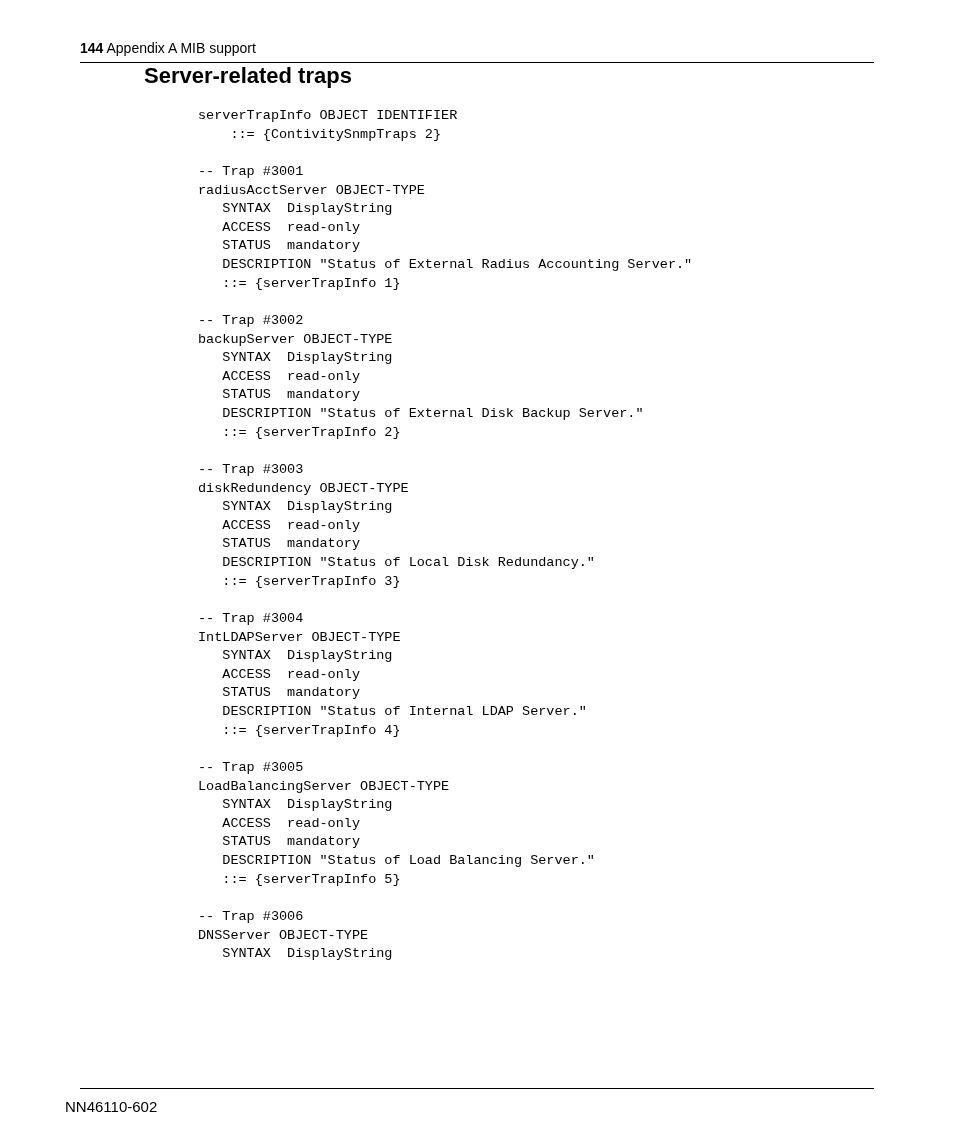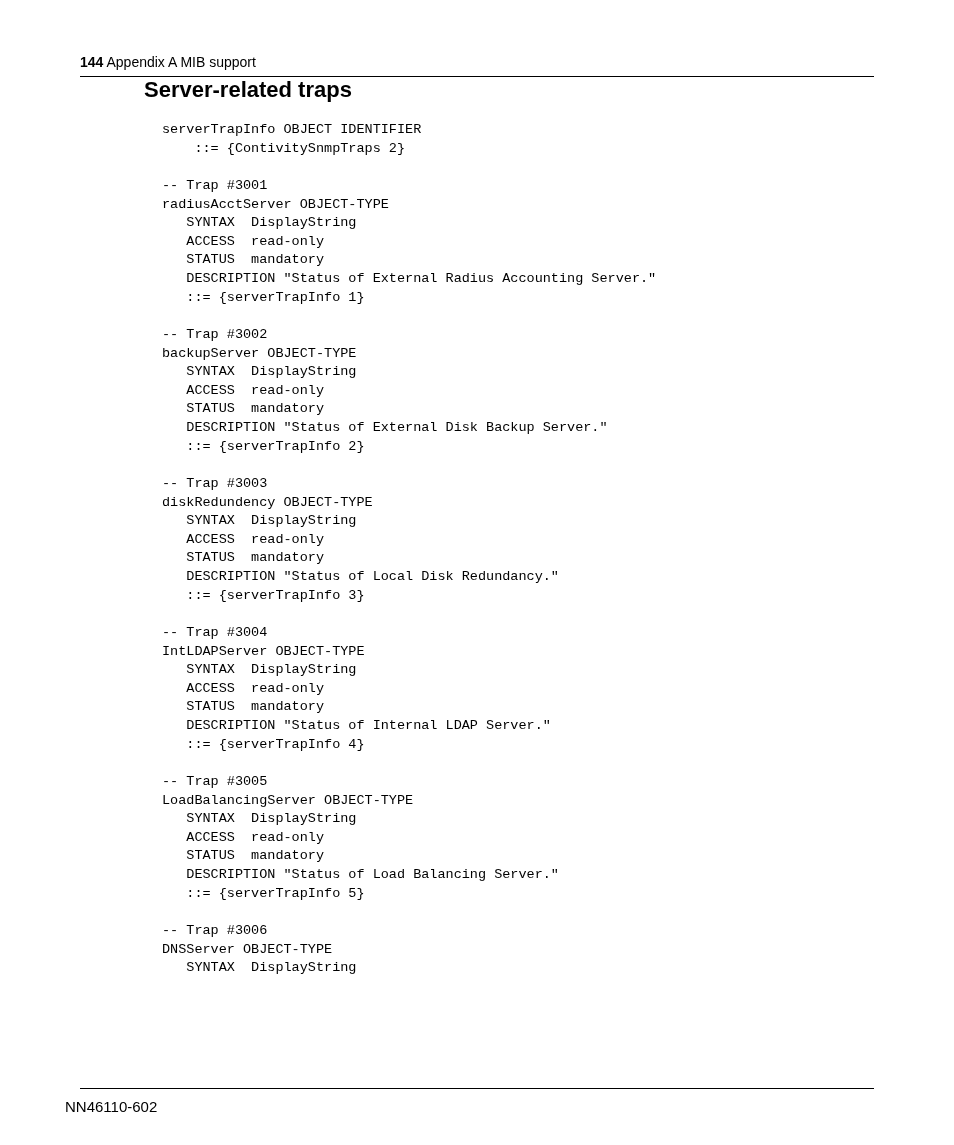--- a/index.html
+++ b/index.html
@@ -6,21 +6,21 @@
     margin: 0;
     padding: 0;
     background: #fff;
     font-family: Arial, Helvetica, sans-serif;
     color: #000;
   }
   .page {
     width: 954px;
     height: 1145px;
     box-sizing: border-box;
-    padding: 54px 80px 30px 80px;
+    padding: 40px 80px 30px 80px;
     position: relative;
   }
   .header {
     font-size: 14px;
     padding-bottom: 6px;
     border-bottom: 1px solid #000;
   }
   .header .pagenum {
     font-weight: bold;
   }
@@ -28,21 +28,21 @@
     font-size: 22px;
     font-weight: bold;
     margin-left: 64px;
     margin-bottom: 18px;
   }
   .code {
     font-family: "Courier New", Courier, monospace;
     font-size: 13.5px;
     line-height: 1.38;
     white-space: pre;
-    margin-left: 82px;
+    margin-left: 118px;
   }
   .footer-rule {
     border-top: 1px solid #000;
     position: absolute;
     left: 80px;
     right: 80px;
     bottom: 56px;
   }
   .footer {
     position: absolute;

